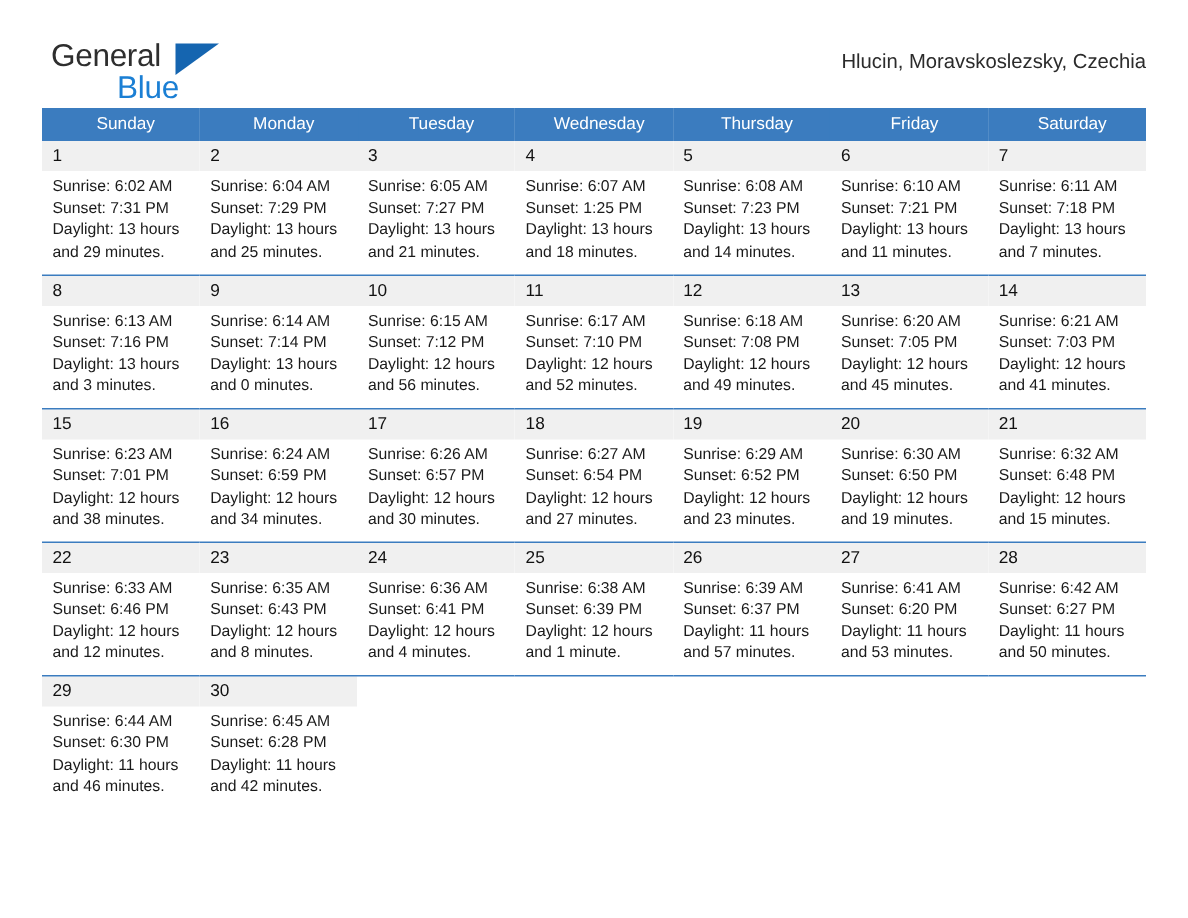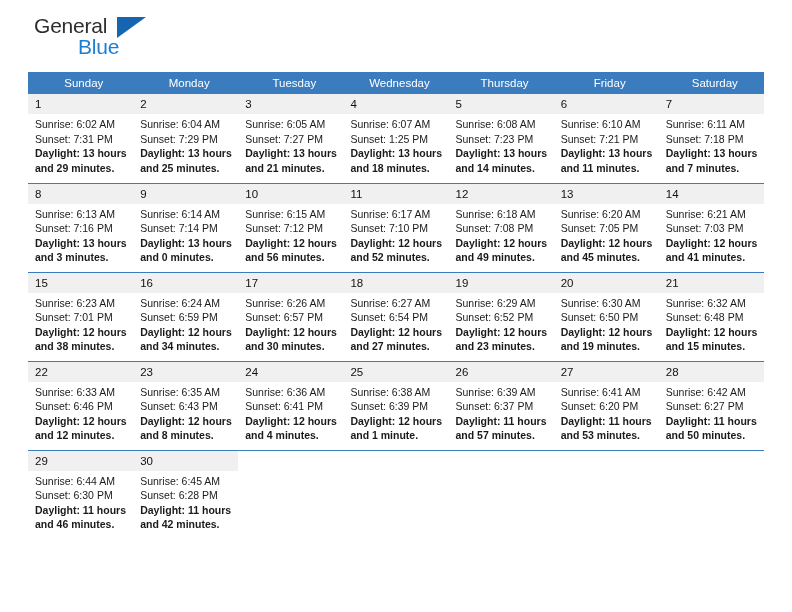--- a/index.html
+++ b/index.html
@@ -21,21 +21,21 @@
     height: 612px;
     box-sizing: border-box;
     padding: 0 28px;
   }
 
   
   .masthead {
     display: flex;
     align-items: flex-start;
     justify-content: space-between;
-    padding-top: 14px;
+    padding-top: 26px;
     height: 72px;
     box-sizing: border-box;
   }
 
   .brand {
     position: relative;
     width: 140px;
     height: 48px;
     padding-left: 6px;
     box-sizing: border-box;
@@ -129,36 +129,37 @@
   }
   .cell.empty { background: #ffffff; }
 
   .info {
     padding: 3px 6px 0 7px;
     font-size: 10.5px;
     line-height: 14.6px;
     color: #1a1a1a;
   }
   .info div { white-space: nowrap; }
-  .info .wrap { white-space: normal; font-weight: bold; }
+  .info .wrap { white-space: normal; }
 </style>
 </head>
 <body>
 
 <div class="page">
 
   <div class="masthead">
 
     <div class="brand">
       <div class="brand-top">General</div>
       <div class="brand-triangle"></div>
       <div class="brand-bottom">Blue</div>
     </div>
 
     <div class="titles">
+      <div class="cal-subtitle">Hlucin, Moravskoslezsky, Czechia</div>
     </div>
 
   </div>
 
   <table class="calendar">
     <colgroup>
       <col>
         <col>
         <col>
         <col>

